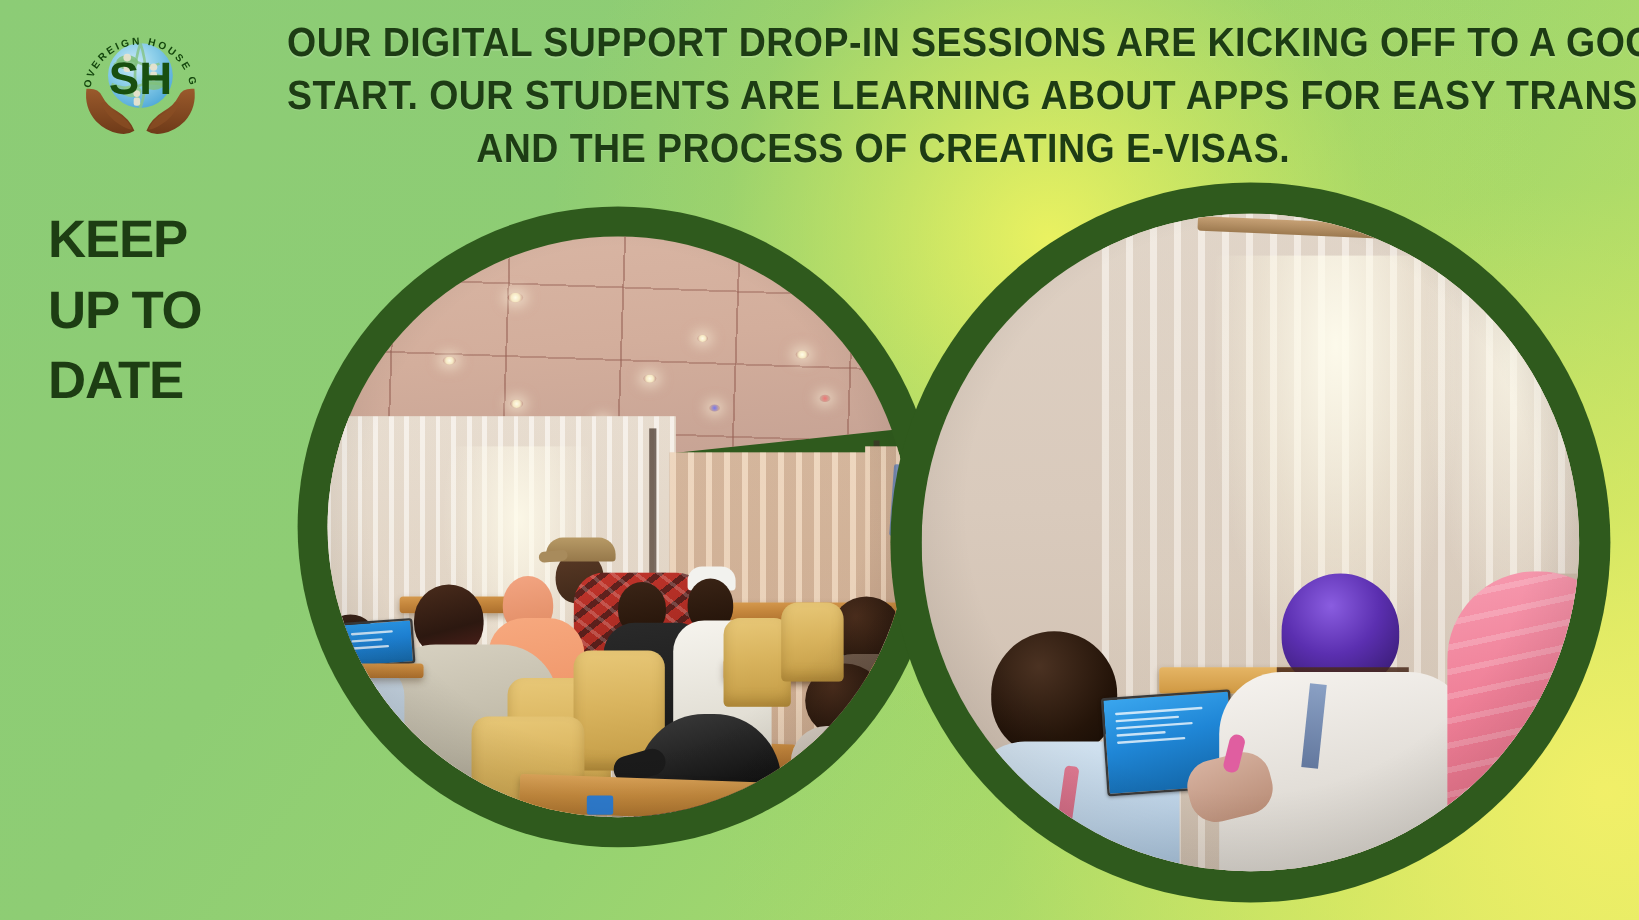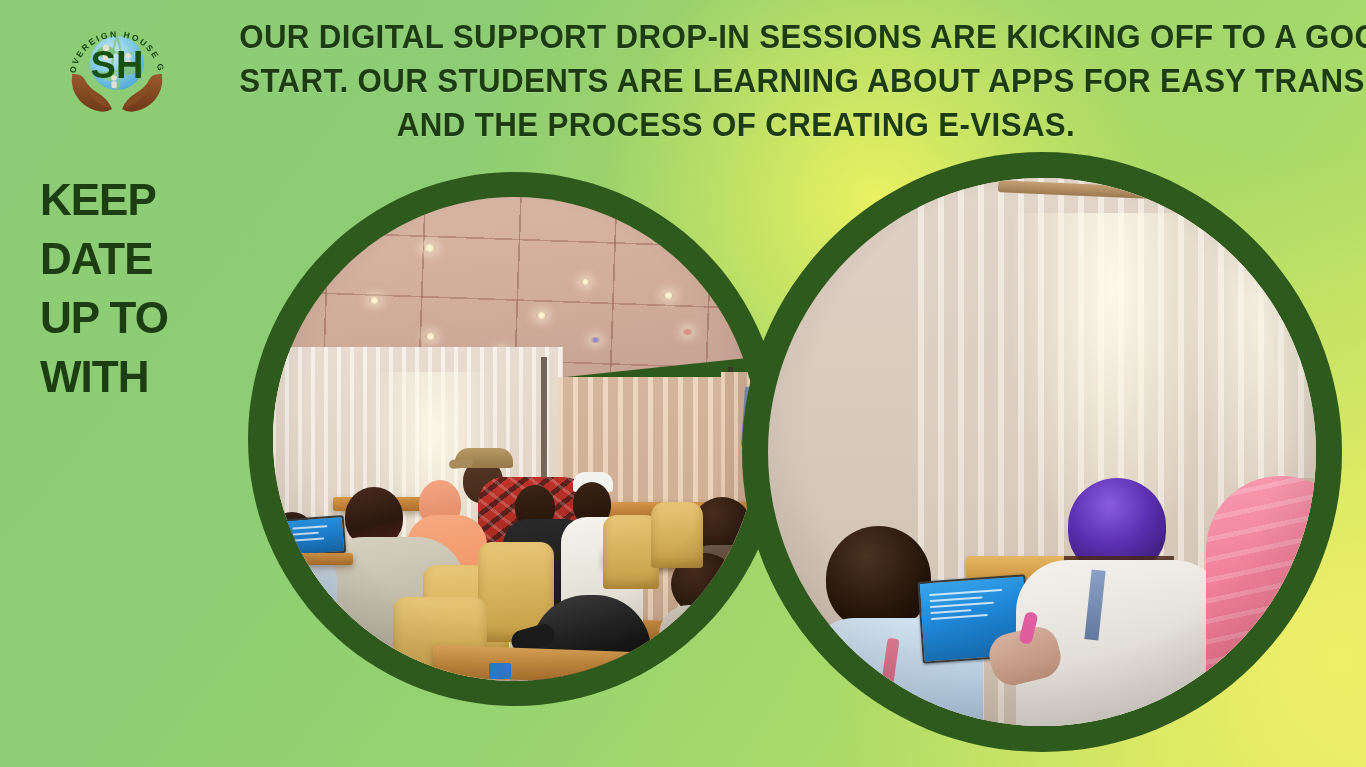--- a/index.html
+++ b/index.html
@@ -244,23 +244,22 @@
   </div>
 
   <div class="headline">
     <span class="ln">OUR DIGITAL SUPPORT DROP-IN SESSIONS ARE KICKING OFF TO A GOOD</span>
     <span class="ln">START. OUR STUDENTS ARE LEARNING ABOUT APPS FOR EASY TRANSLATION</span>
     <span class="ln">AND THE PROCESS OF CREATING E-VISAS.</span>
   </div>
 
   <div class="slogan">
     <span>KEEP</span>
+    <span>UP TO</span>
     <span>DATE</span>
-    <span>UP TO</span>
-    <span>WITH</span>
   </div>
 
   <div class="photo-circle" id="circle-left">
     <div class="photo-inner">
       <div class="scene">
         <div class="l-ceiling"></div>
         <div class="spot" style="left:150px;top:47px;width:13px;height:8px;"></div>
         <div class="spot" style="left:96px;top:100px;width:11px;height:7px;"></div>
         <div class="spot" style="left:152px;top:136px;width:11px;height:7px;"></div>
         <div class="spot" style="left:263px;top:115px;width:11px;height:7px;"></div>

